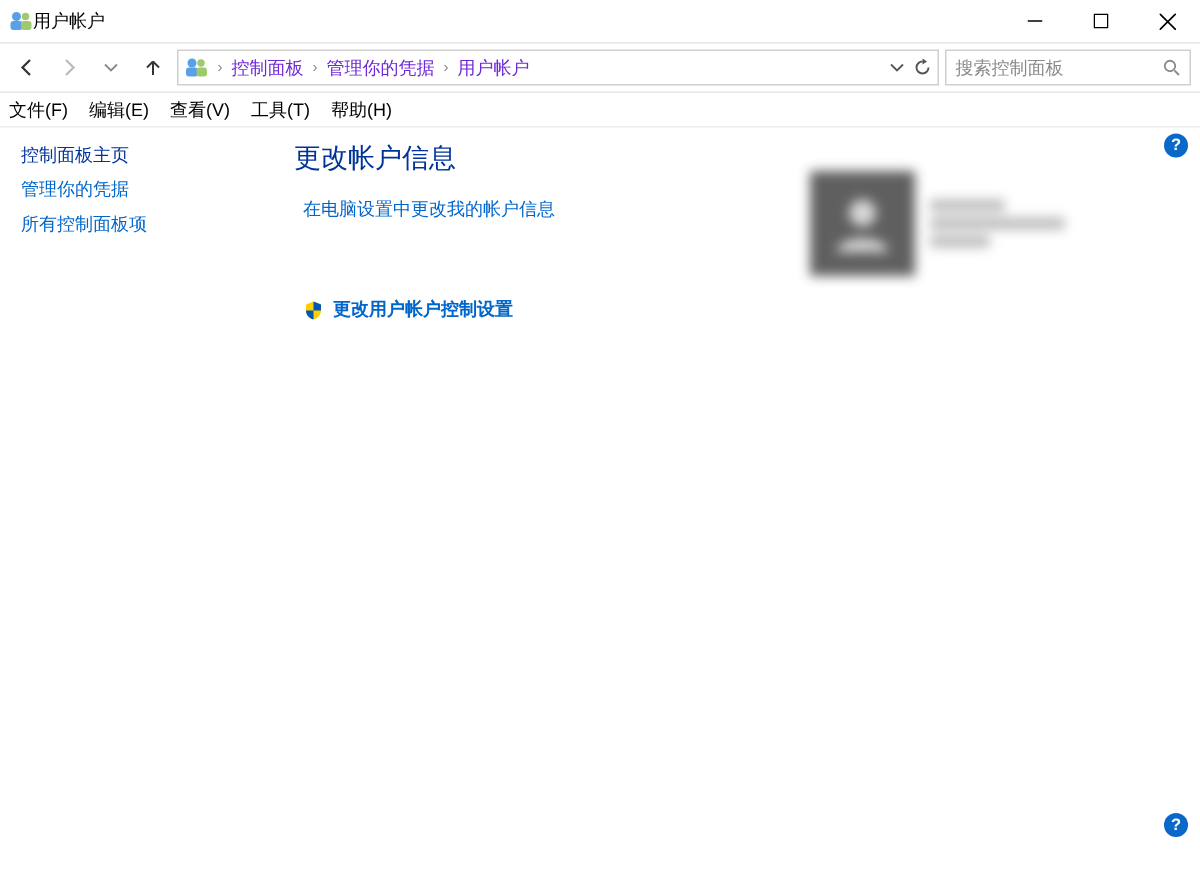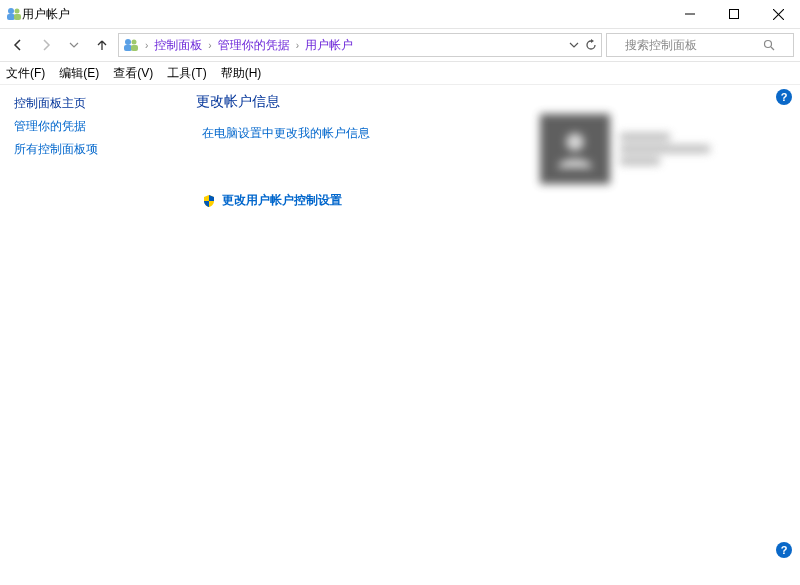--- a/index.html
+++ b/index.html
@@ -67,21 +67,21 @@
   .addrbar .sep { color: #888; font-size: 10px; }
   .addr-right {
     margin-left: auto;
     display: flex; align-items: center; gap: 6px;
     color: #555;
   }
   .searchbox {
     width: 150px; height: 22px;
     border: 1px solid #cfcfcf;
     display: flex; align-items: center;
-    padding: 0 18px;
+    padding: 0 6px;
     color: #8a8a8a;
     justify-content: space-between;
   }
 
   
   .menubar {
     height: 22px;
     display: flex; align-items: center;
     padding: 0 6px;
     gap: 14px;
@@ -108,21 +108,21 @@
     display: flex; align-items: center; gap: 4px;
   }
   .content {
     flex: 1;
     padding: 8px 16px 0 28px;
     box-sizing: border-box;
     position: relative;
   }
   .heading {
     color: #003399;
-    font-size: 14px;
+    font-size: 18px;
     margin-bottom: 14px;
   }
   .link {
     color: #0066cc;
     margin: 6px 0 12px 6px;
     display: flex; align-items: center; gap: 6px;
   }
   .link.indented { margin-left: 6px; font-weight: bold; }
   .highlight-box {
     border: 3px solid #d40000;

